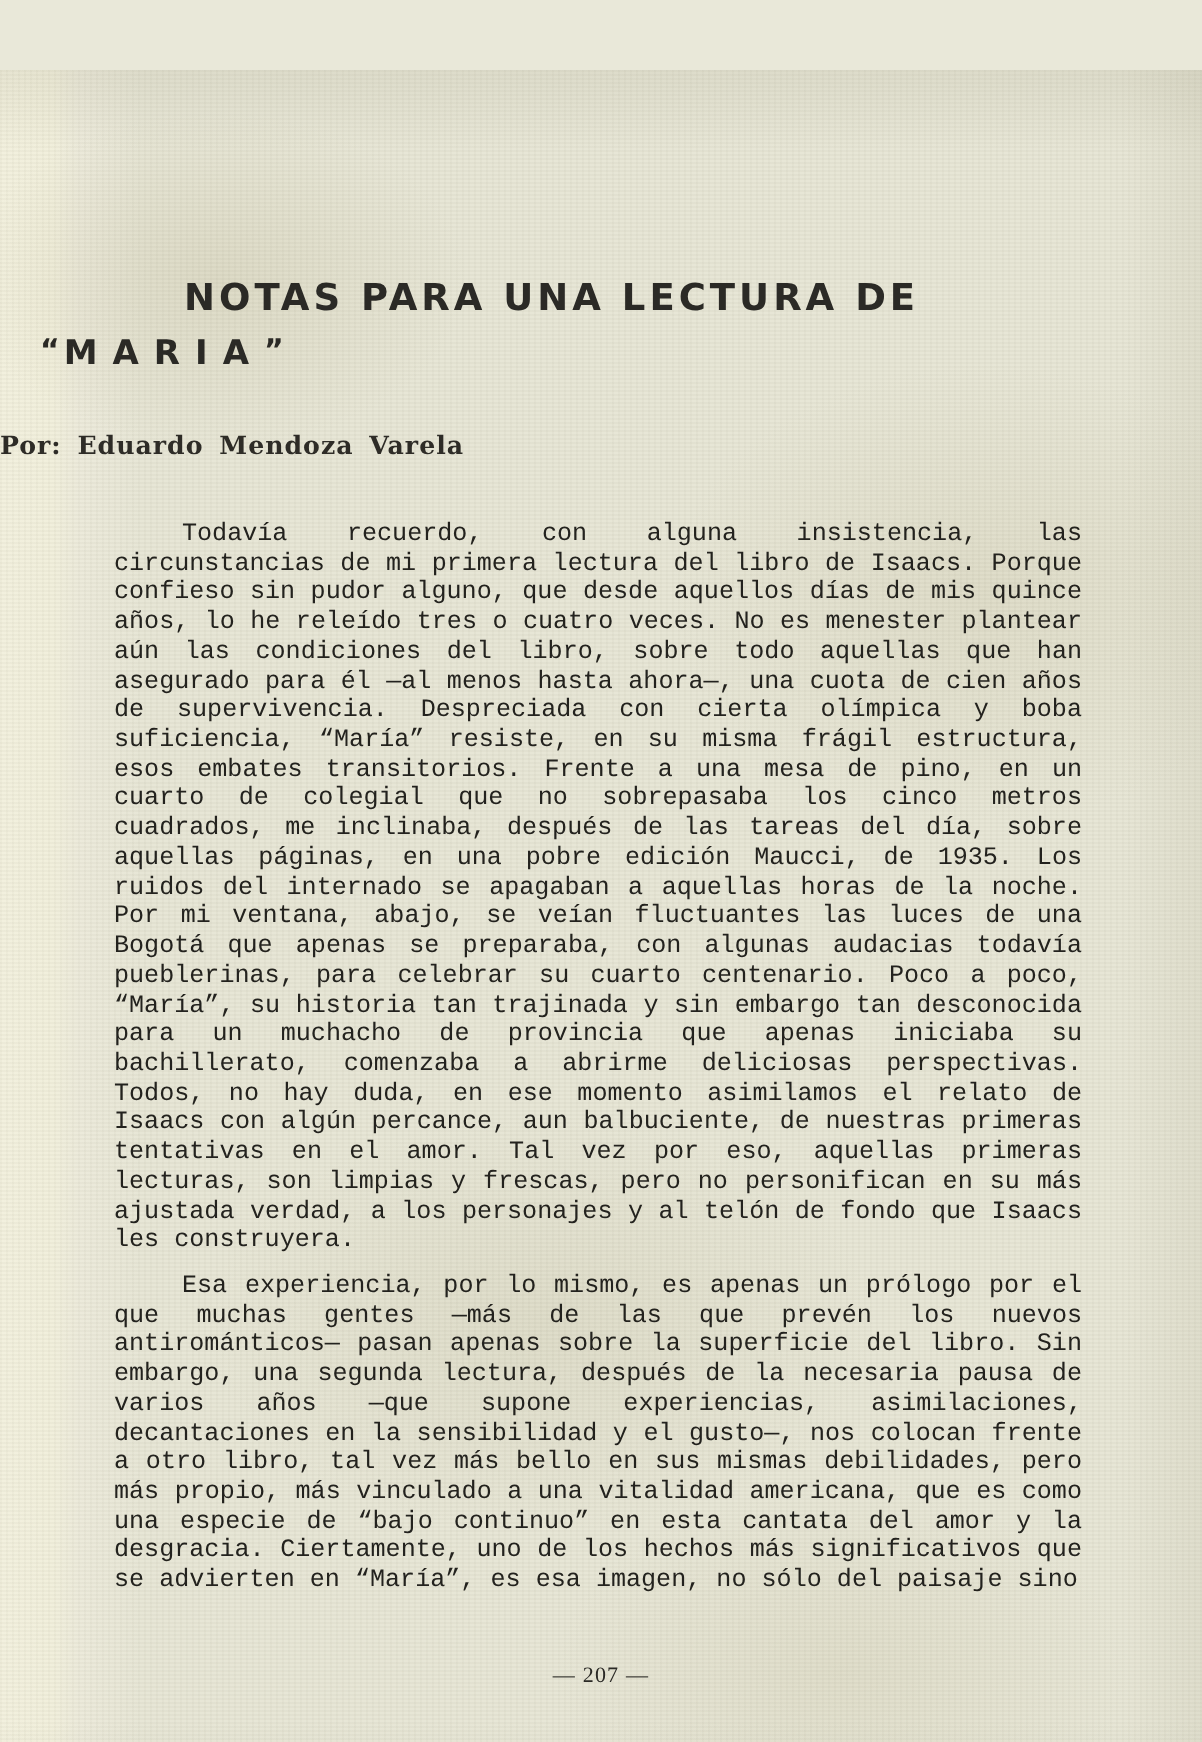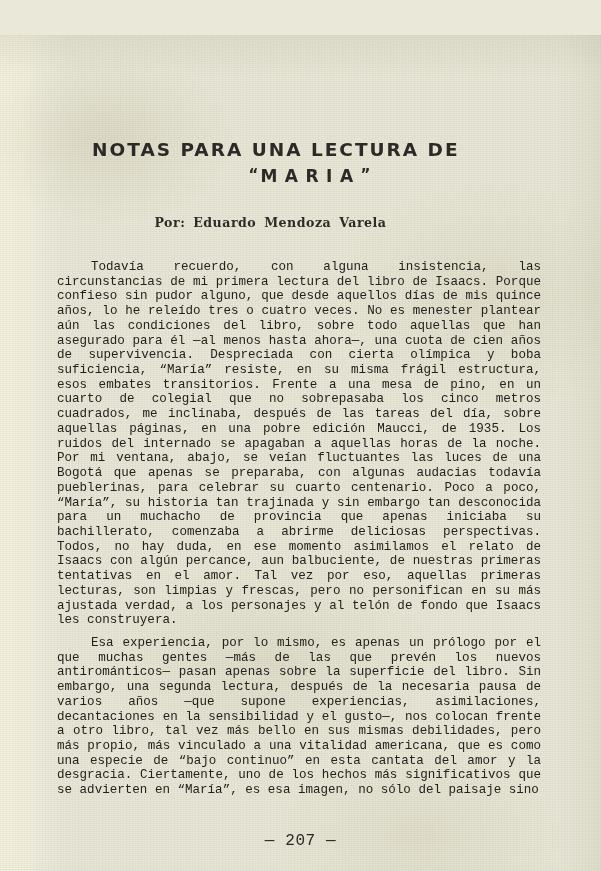--- a/index.html
+++ b/index.html
@@ -68,41 +68,40 @@
     letter-spacing: 2.0px;
     color: #2b2a26;
     line-height: 1.15;
     white-space: nowrap;
   }
 
   .title-line2 {
     margin: 0;
     padding-top: 7px;
     padding-left: 20px;
-    text-align: center;
     font-family: "DejaVu Sans", sans-serif;
     font-weight: bold;
     font-size: 17px;
     letter-spacing: 7.5px;
     color: #2b2a26;
     line-height: 1.15;
   }
   .title-line2 .qm {
     letter-spacing: 2px;
     font-size: 15px;
     vertical-align: 2px;
   }
 
   .byline {
     position: absolute;
     top: 180px;
     left: 0;
     width: 541px;
     margin: 0;
-    text-align: center;
+    text-align: left;
     font-family: "DejaVu Serif", serif;
     font-weight: bold;
     font-size: 12.6px;
     letter-spacing: 0.5px;
     color: #2e2c27;
     word-spacing: 3px;
   }
 
   .body-text {
     position: absolute;
@@ -128,22 +127,22 @@
     margin-top: 8px;
   }
 
   .folio {
     position: absolute;
     top: 797px;
     left: 0;
     width: 601px;
     text-align: center;
     margin: 0;
-    font-family: Liberation Mono, monospace;
-    font-size: 16px;
+    font-family: Liberation Serif, serif;
+    font-size: 11px;
     color: #2a2925;
     letter-spacing: 0.6px;
   }
 </style>
 </head>
 <body>
 
 <div id="page">
   <div id="content">
 

